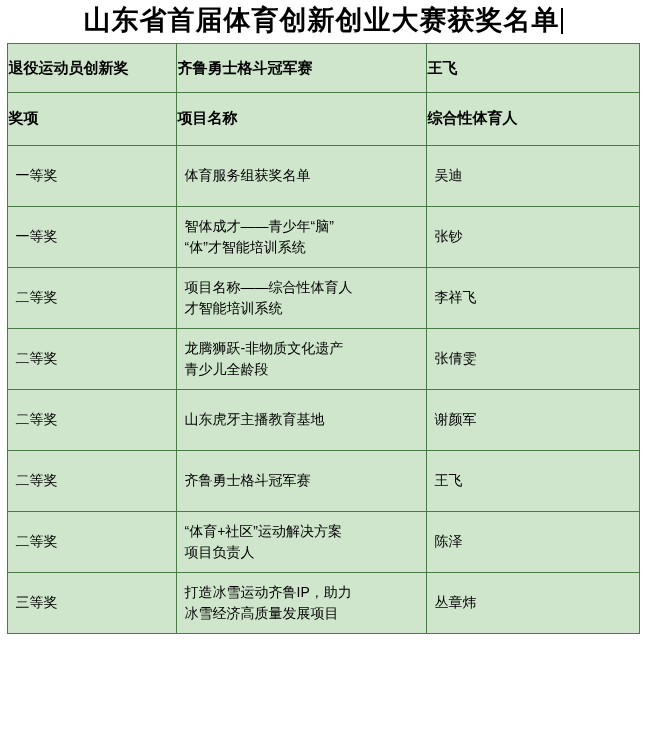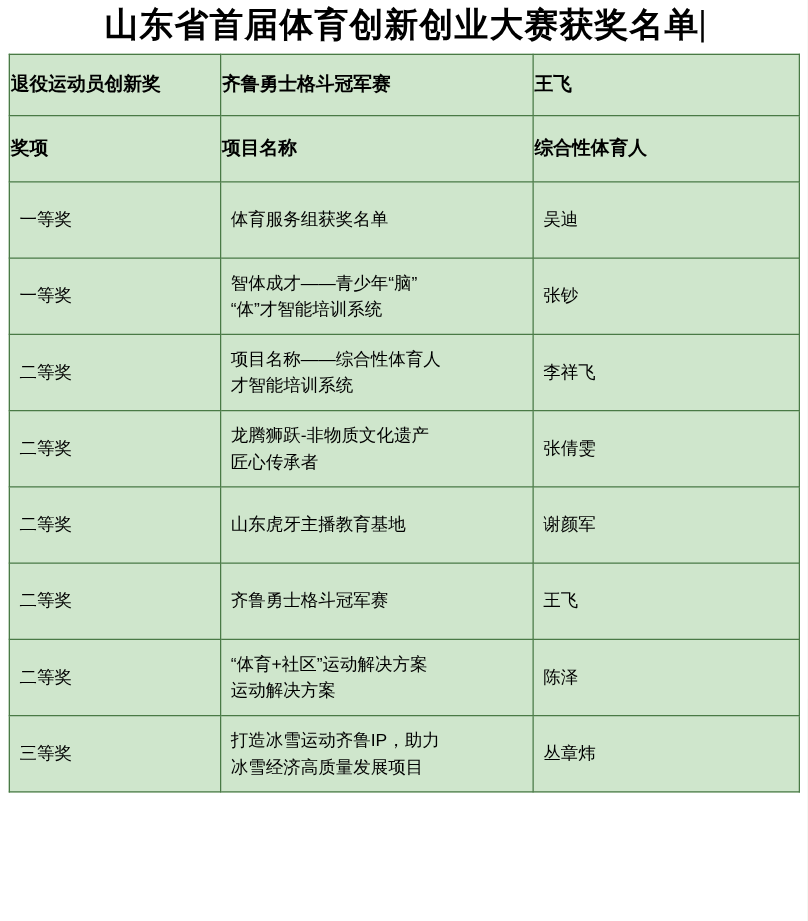--- a/index.html
+++ b/index.html
@@ -140,21 +140,21 @@
             <span class="two-line">项目名称——综合性体育人</span>
             <span class="two-line">才智能培训系统</span>
           </td>
         <td class="cell name">李祥飞</td>
       </tr>
 
       <tr>
         <td class="cell">二等奖</td>
         <td class="cell">
             <span class="two-line">龙腾狮跃-非物质文化遗产</span>
-            <span class="two-line">匠心传承者</span>
+            <span class="two-line">青少儿全龄段</span>
           </td>
         <td class="cell name">张倩雯</td>
       </tr>
 
       <tr>
         <td class="cell">二等奖</td>
         <td class="cell">
             <span class="two-line">山东虎牙主播教育基地</span>
             <span class="two-line"></span>
           </td>
@@ -167,21 +167,21 @@
             <span class="two-line">齐鲁勇士格斗冠军赛</span>
             <span class="two-line"></span>
           </td>
         <td class="cell name">王飞</td>
       </tr>
 
       <tr>
         <td class="cell">二等奖</td>
         <td class="cell">
             <span class="two-line">“体育+社区”运动解决方案</span>
-            <span class="two-line">运动解决方案</span>
+            <span class="two-line">项目负责人</span>
           </td>
         <td class="cell name">陈泽</td>
       </tr>
 
       <tr>
         <td class="cell">三等奖</td>
         <td class="cell">
             <span class="two-line">打造冰雪运动齐鲁IP，助力</span>
             <span class="two-line">冰雪经济高质量发展项目</span>
           </td>

